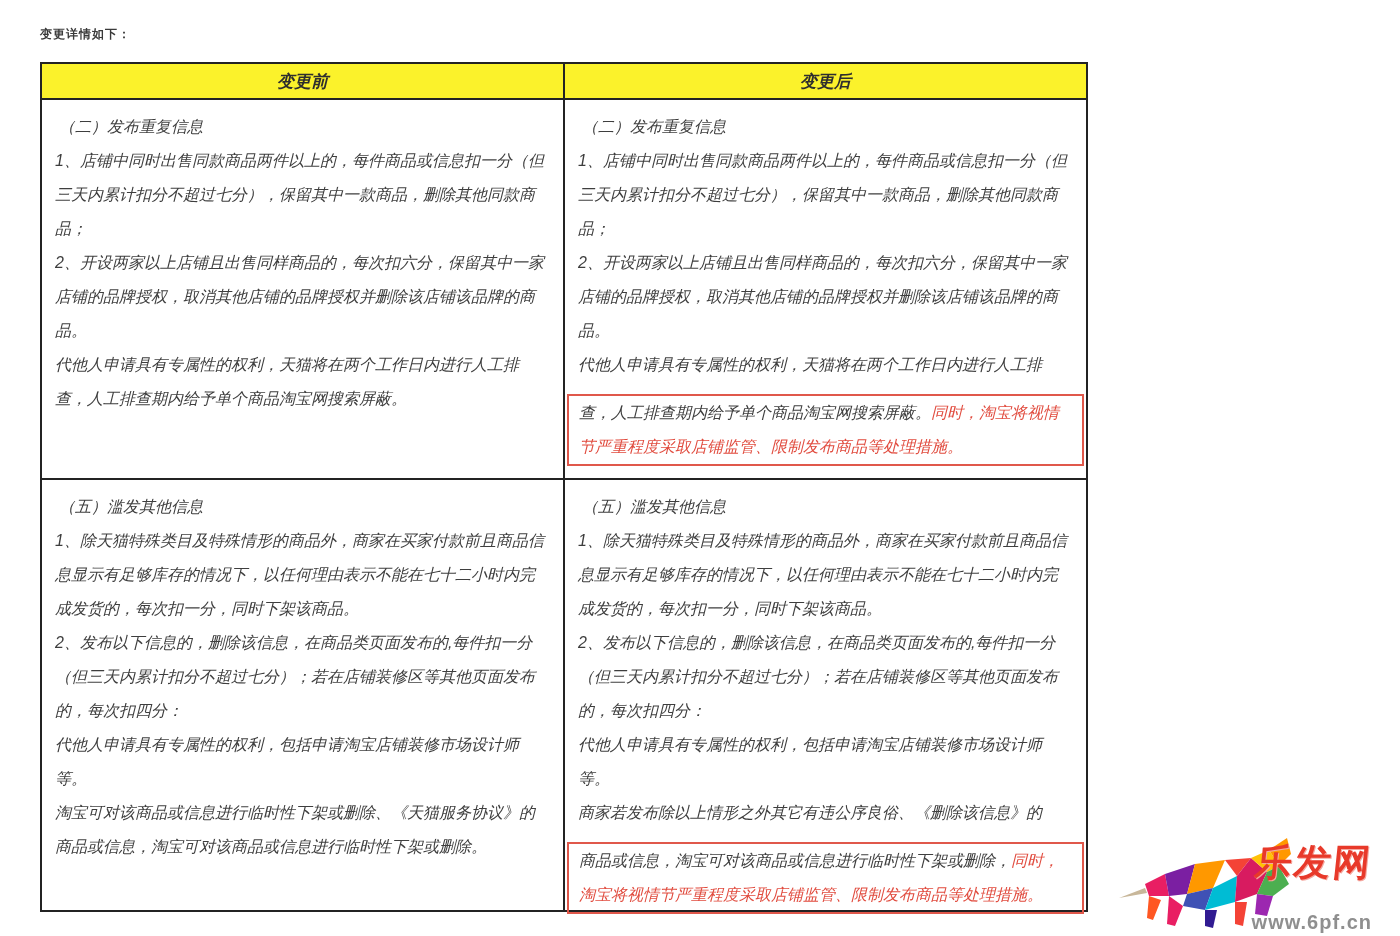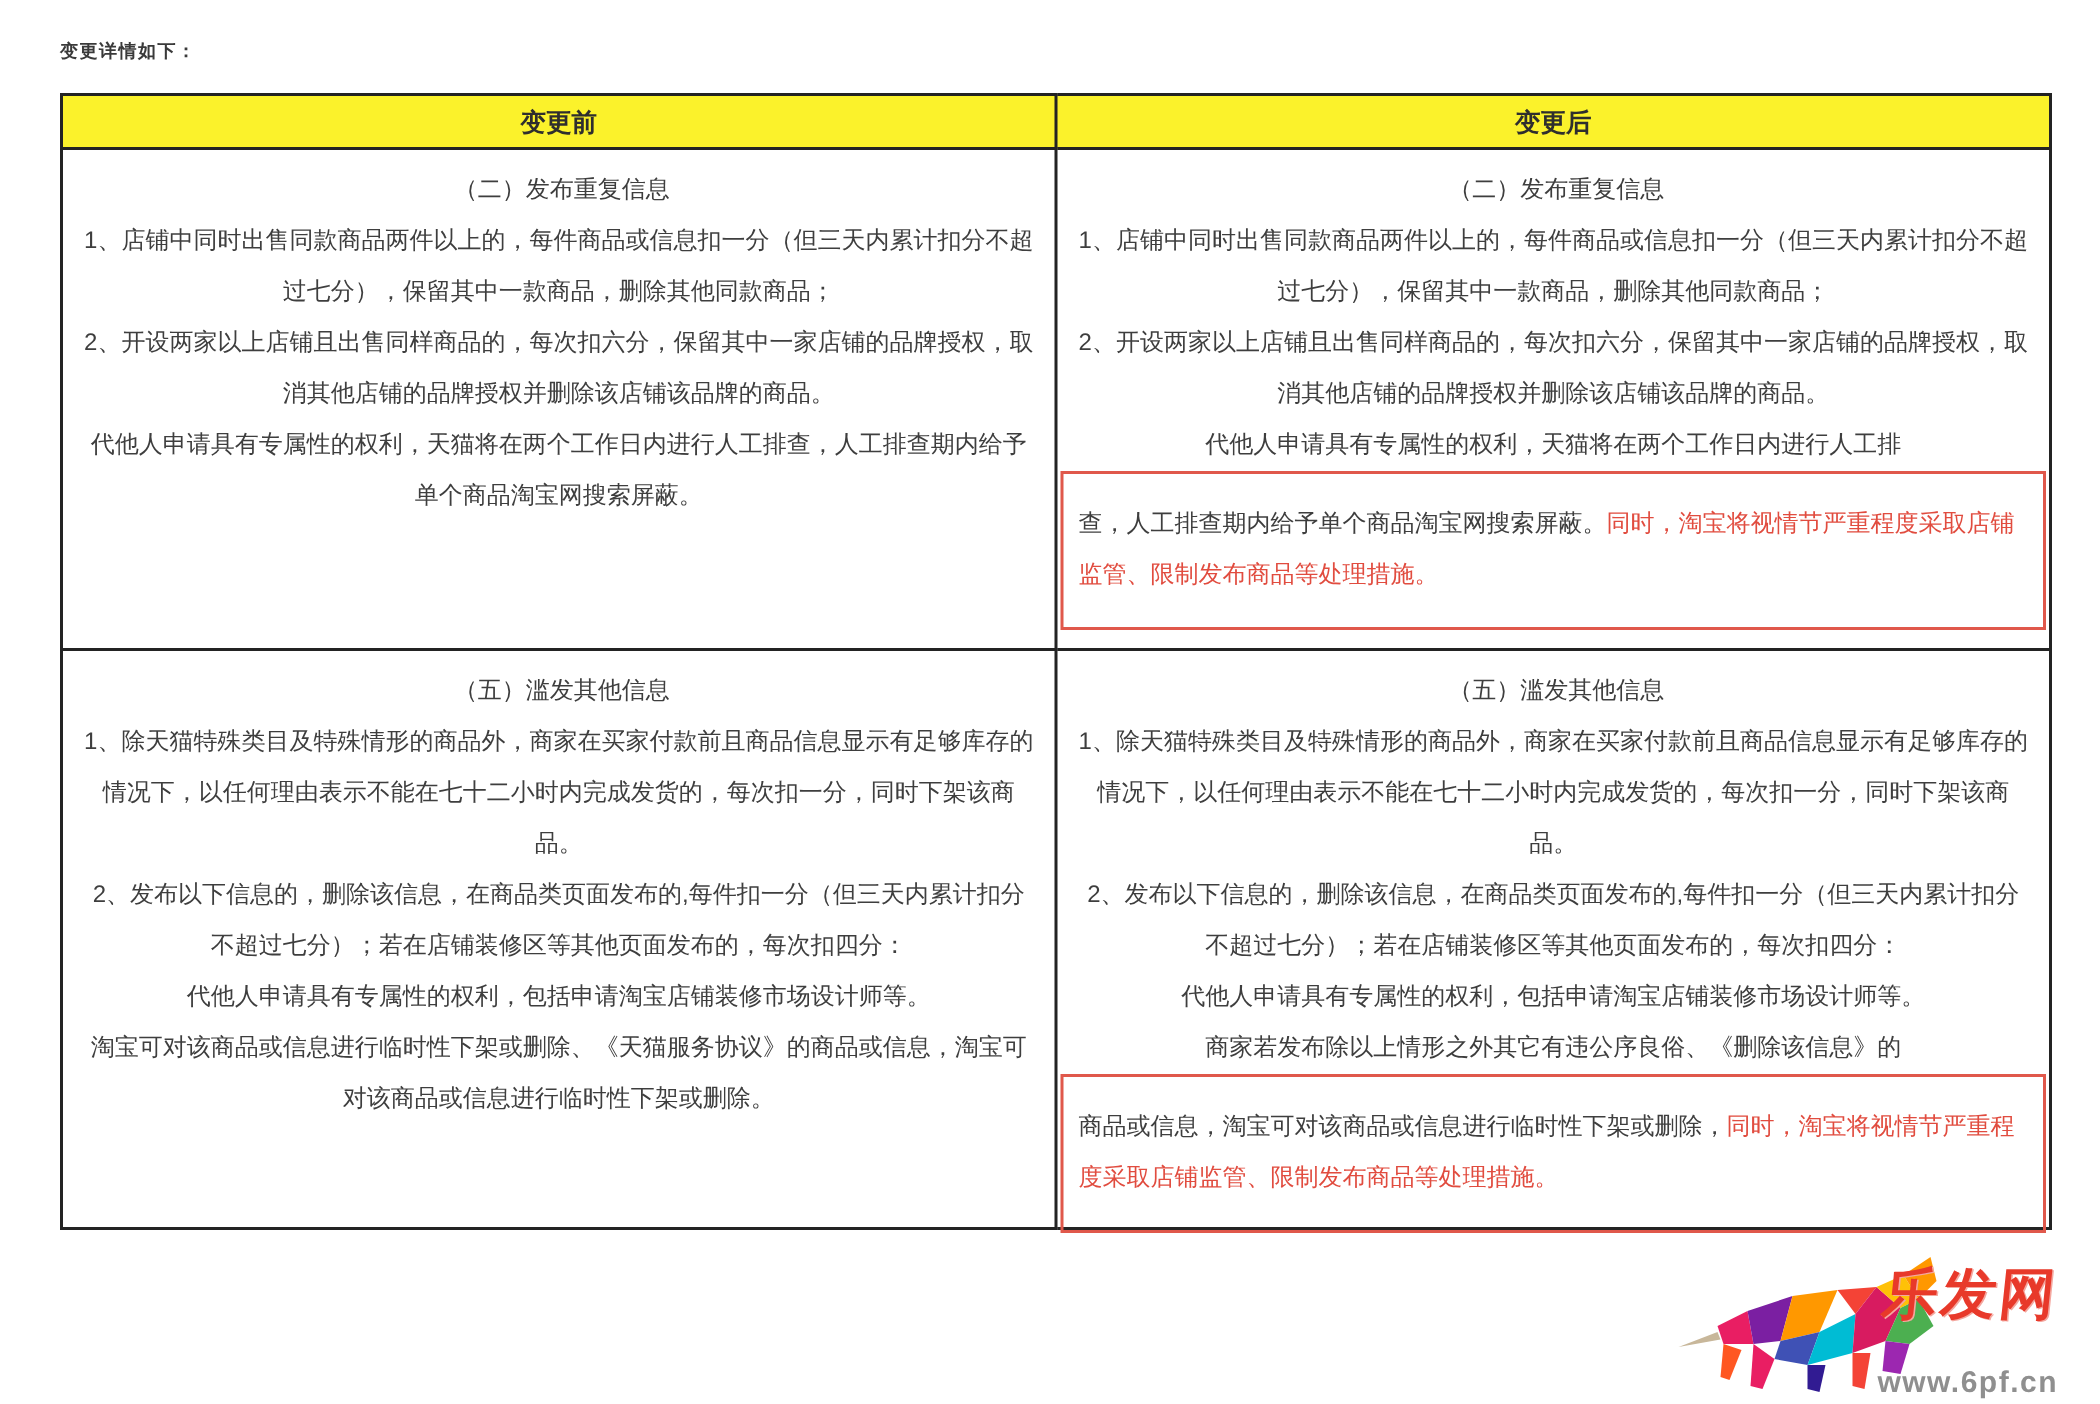--- a/index.html
+++ b/index.html
@@ -16,44 +16,44 @@
     width:1400px;height:936px;position:relative;overflow:hidden;
     background:#ffffff;
     font-family:"Liberation Sans","DejaVu Sans",sans-serif;
     color:var(--text-color);
   }
   .doc-title{
     position:absolute;left:40px;top:26px;
     font-size:12px;font-weight:bold;color:#3a3a3a;letter-spacing:1px;
   }
   .compare-table{
-    position:absolute;left:40px;top:62px;width:1328px;
-    border-collapse:collapse;table-layout:fixed;
+    position:absolute;left:40px;top:62px;width:1048px;
+    border-collapse:collapse;table-layout:fixed;font-style:italic;
   }
   .compare-table th,.compare-table td{
     border:2px solid var(--table-border);
   }
   .compare-table th{
     background:var(--header-bg);
     height:36px;font-size:17px;font-weight:bold;color:#2e2e2e;
     text-align:center;padding:0;
   }
   .compare-table td{
     vertical-align:top;
     padding:10px 13px 12px 13px;
     font-size:16px;line-height:34px;
   }
   td.cell-before{width:658px;}
   td.cell-after{width:670px;}
-  .cell p{margin:0;text-align:center;}
+  .cell p{margin:0;}
   .cell .section-heading{padding-left:4px;}
   .boxed{
     border:2px solid var(--highlight);
-    margin:0 -11px 0 -11px;
-    padding:17px 10px;
+    margin:12px -11px 0 -11px;
+    padding:0 10px;
   }
   .boxed.bleed-bottom{margin-bottom:-16px;position:relative;z-index:2;background:transparent;}
   .red-run{color:var(--red-text);}
   
   .watermark{
     position:absolute;right:28px;bottom:2px;width:255px;height:100px;z-index:5;
   }
   .watermark .bull{position:absolute;left:0;bottom:6px;}
   .watermark .site-name{
     position:absolute;right:0;top:4px;

